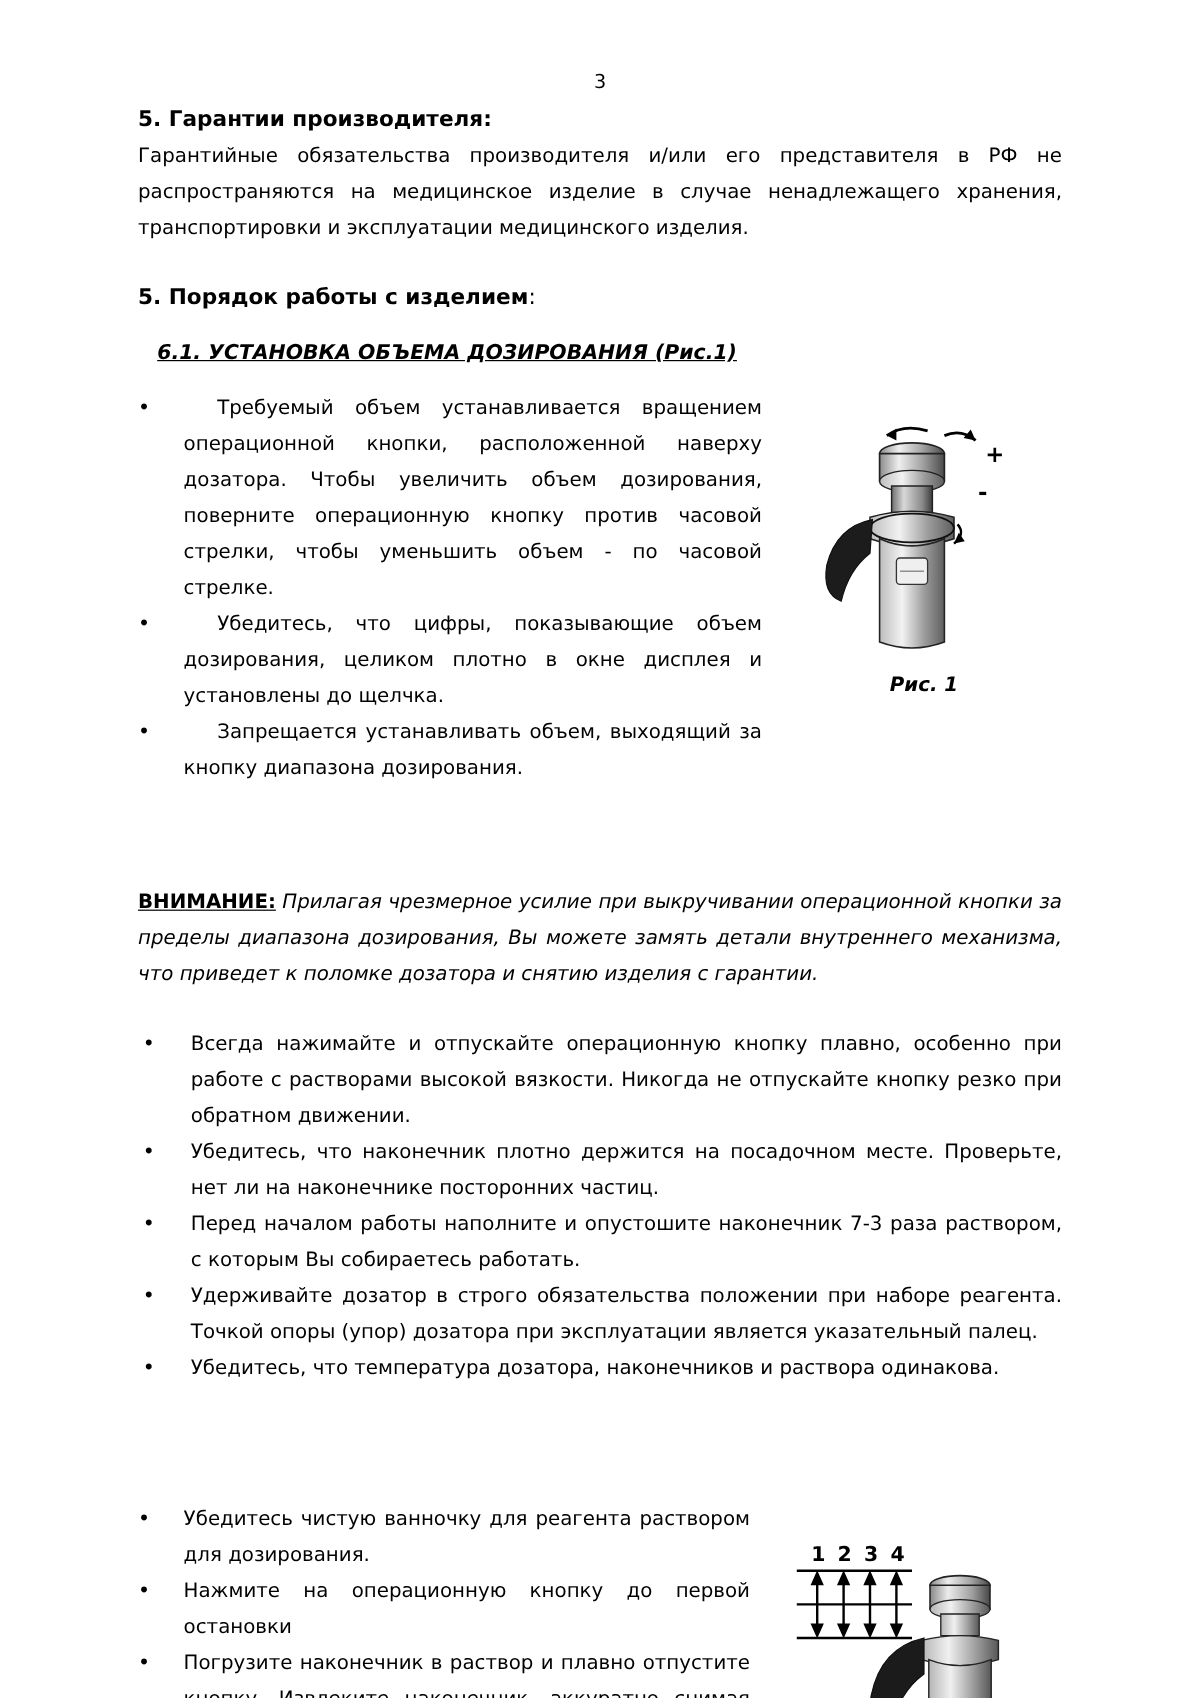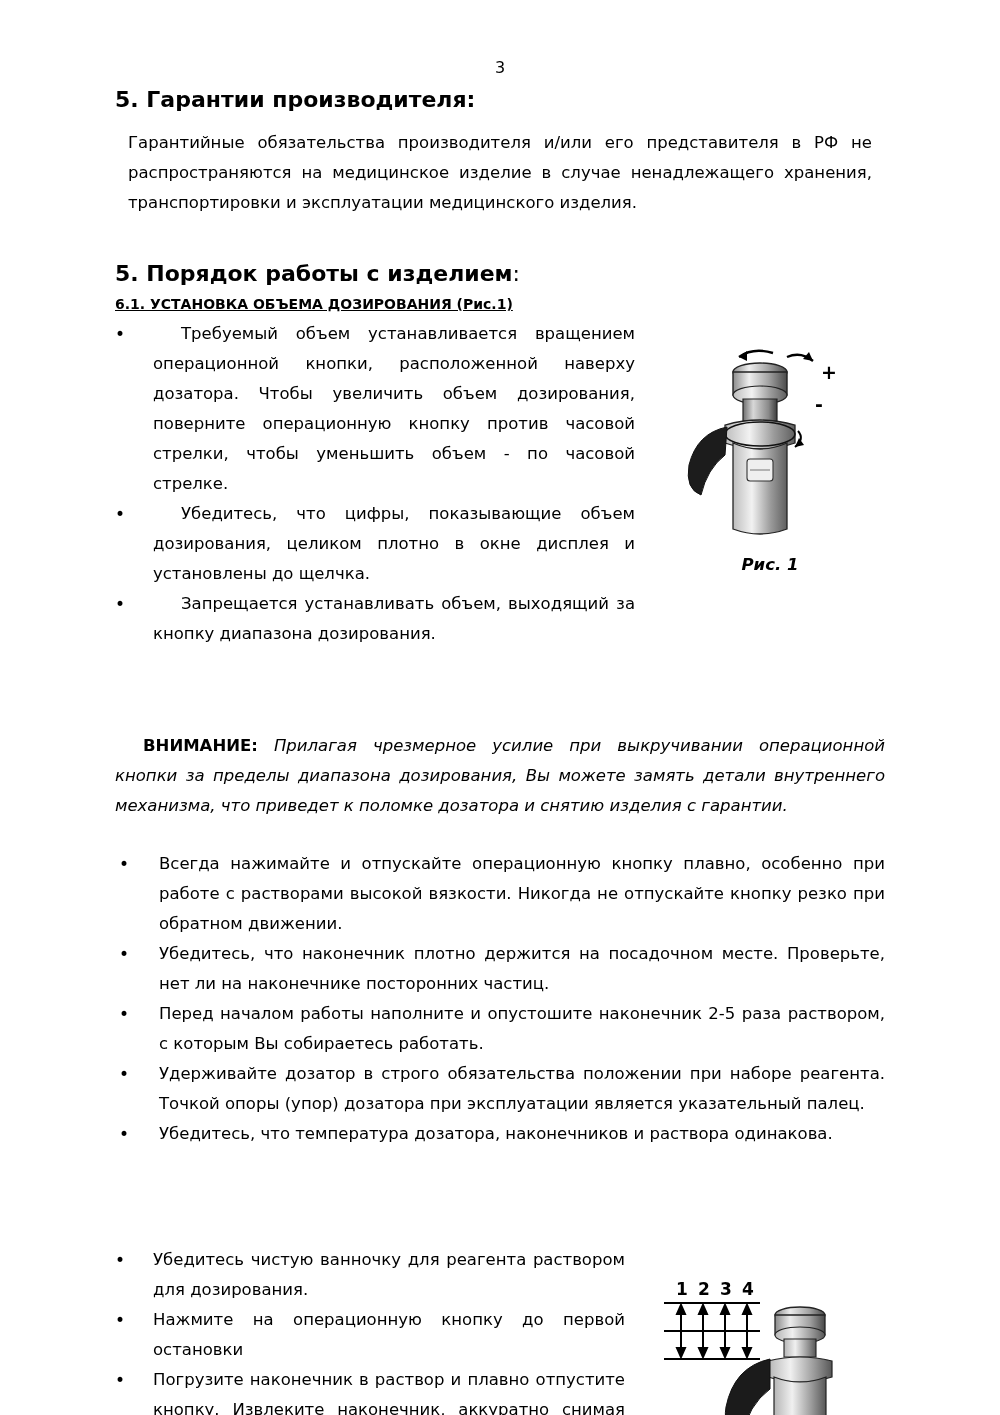--- a/index.html
+++ b/index.html
@@ -32,35 +32,36 @@
     line-height: 20px;
   }
   .content {
     position: absolute;
     left: 115px;
     top: 85px;
     width: 770px;
   }
   .h-bold {
     font-weight: bold;
-    font-size: 22px;
+    font-size: 18px;
     line-height: 30px;
     margin: 0;
   }
   .h-bold-underline {
     font-weight: bold;
-    font-size: 14px;
-    line-height: 30px;
-    margin: 0;
+    font-size: 17px;
+    line-height: 30px;
+    margin: 16px;
     text-decoration: underline;
+    font-style: italic;
   }
   .para {
     font-size: 16.5px;
     line-height: 30px;
-    margin: 13px;
+    margin: 0;
     text-align: justify;
     text-justify: inter-word;
   }
   .spacer-sm { height: 14px; }
   .spacer-md { height: 28px; }
   .spacer-lg { height: 54px; }
 
   
   .bullet-row {
     display: flex;
@@ -102,22 +103,22 @@
     margin-top: 6px;
     font-style: italic;
   }
   .attention {
     font-size: 16.5px;
     line-height: 30px;
     text-align: justify;
   }
   .attention .lead {
     font-weight: bold;
+    text-decoration: underline;
     font-style: normal;
-    margin-left: 28px;
   }
   .attention .body {
     font-style: italic;
   }
 
   .sec62-list .bullet-row { margin-bottom: 0; }
   .sec62-list .bullet-dot { width: 40px; text-align: left; padding-left: 4px;}
 
   
   .direct {
@@ -244,21 +245,21 @@
       <div class="bullet-row">
         <div class="bullet-dot">•</div>
         <div class="bullet-text">Всегда нажимайте и отпускайте операционную кнопку плавно, особенно при работе с растворами высокой вязкости. Никогда не отпускайте кнопку резко при обратном движении.</div>
       </div>
       <div class="bullet-row">
         <div class="bullet-dot">•</div>
         <div class="bullet-text">Убедитесь, что наконечник плотно держится на посадочном месте. Проверьте, нет ли на наконечнике посторонних частиц.</div>
       </div>
       <div class="bullet-row">
         <div class="bullet-dot">•</div>
-        <div class="bullet-text">Перед началом работы наполните и опустошите наконечник 2-5 раза раствором, с которым Вы собираетесь работать.</div>
+        <div class="bullet-text">Перед началом работы наполните и опустошите наконечник 7-3 раза раствором, с которым Вы собираетесь работать.</div>
       </div>
       <div class="bullet-row">
         <div class="bullet-dot">•</div>
         <div class="bullet-text">Удерживайте дозатор в строго обязательства положении при наборе реагента. Точкой опоры (упор) дозатора при эксплуатации является указательный палец.</div>
       </div>
       <div class="bullet-row">
         <div class="bullet-dot">•</div>
         <div class="bullet-text">Убедитесь, что температура дозатора, наконечников и раствора одинакова.</div>
       </div>
     </div>

